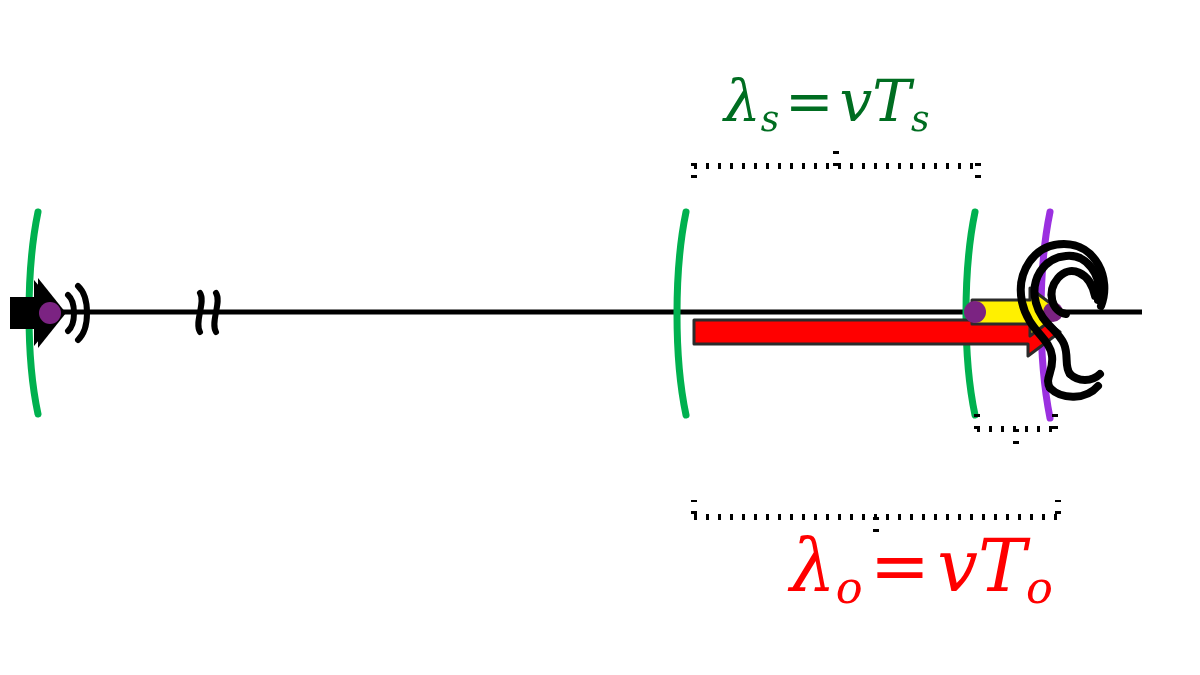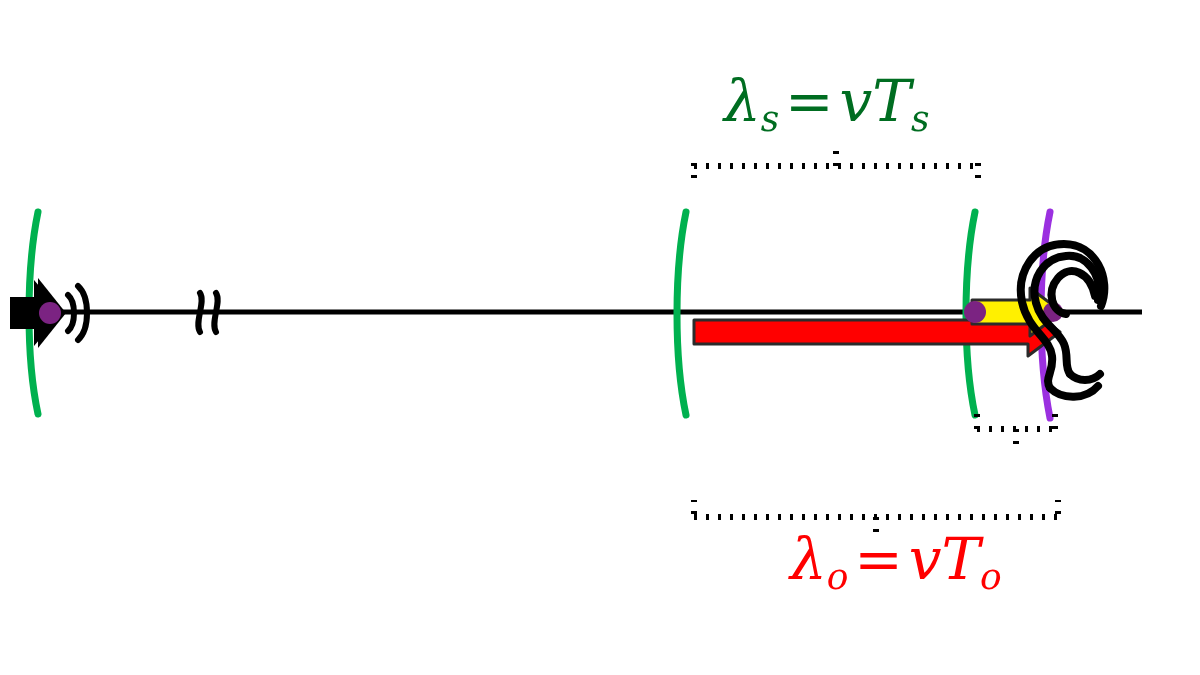--- a/index.html
+++ b/index.html
@@ -50,21 +50,21 @@
   }
   #label-d-o {
     left: 890px;
     top: 432px;
     font-size: 58px;
     color: #9B30E0;
   }
   #label-lambda-o {
     left: 790px;
     top: 530px;
-    font-size: 58px;
+    font-size: 72px;
     color: #FF0000;
   }
 </style>
 </head>
 <body>
 
 <div id="stage">
 
   <svg id="diagram-svg" viewBox="0 0 1200 675">
     <defs>

